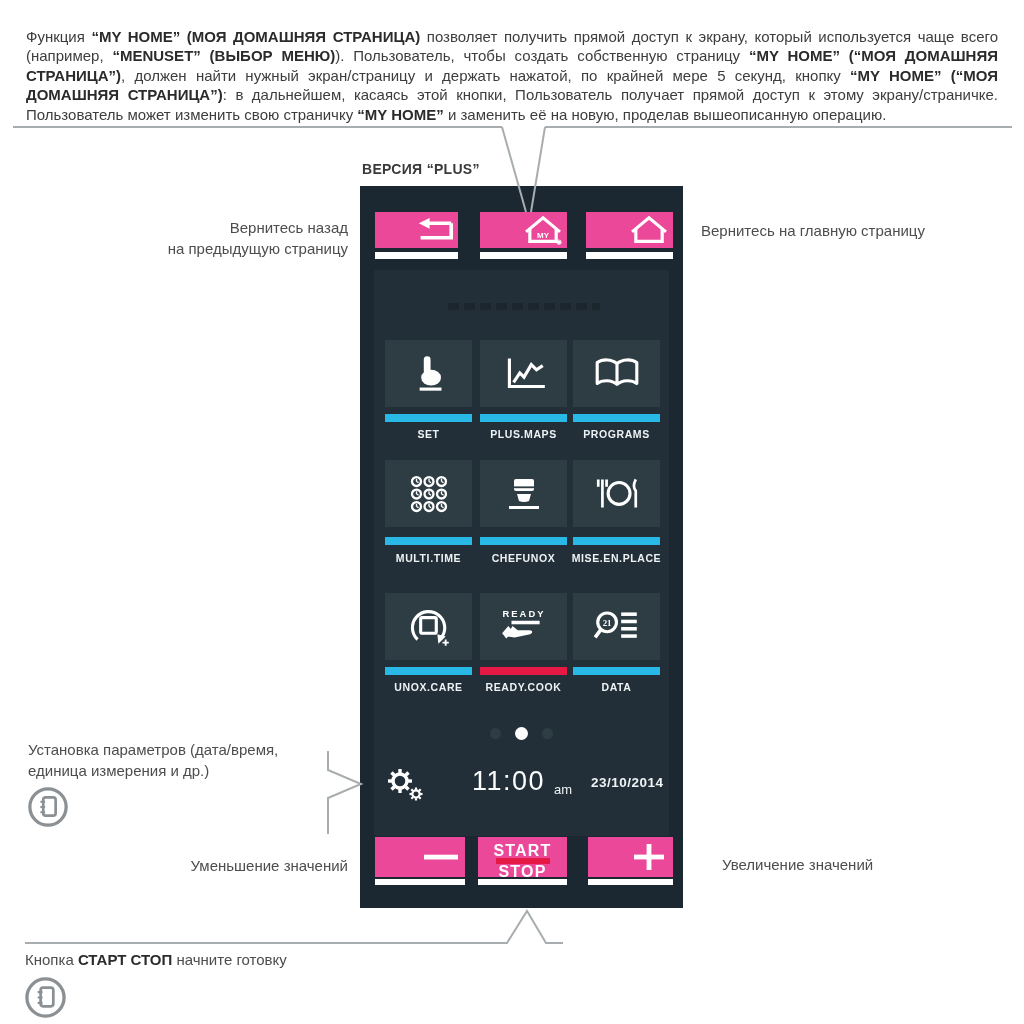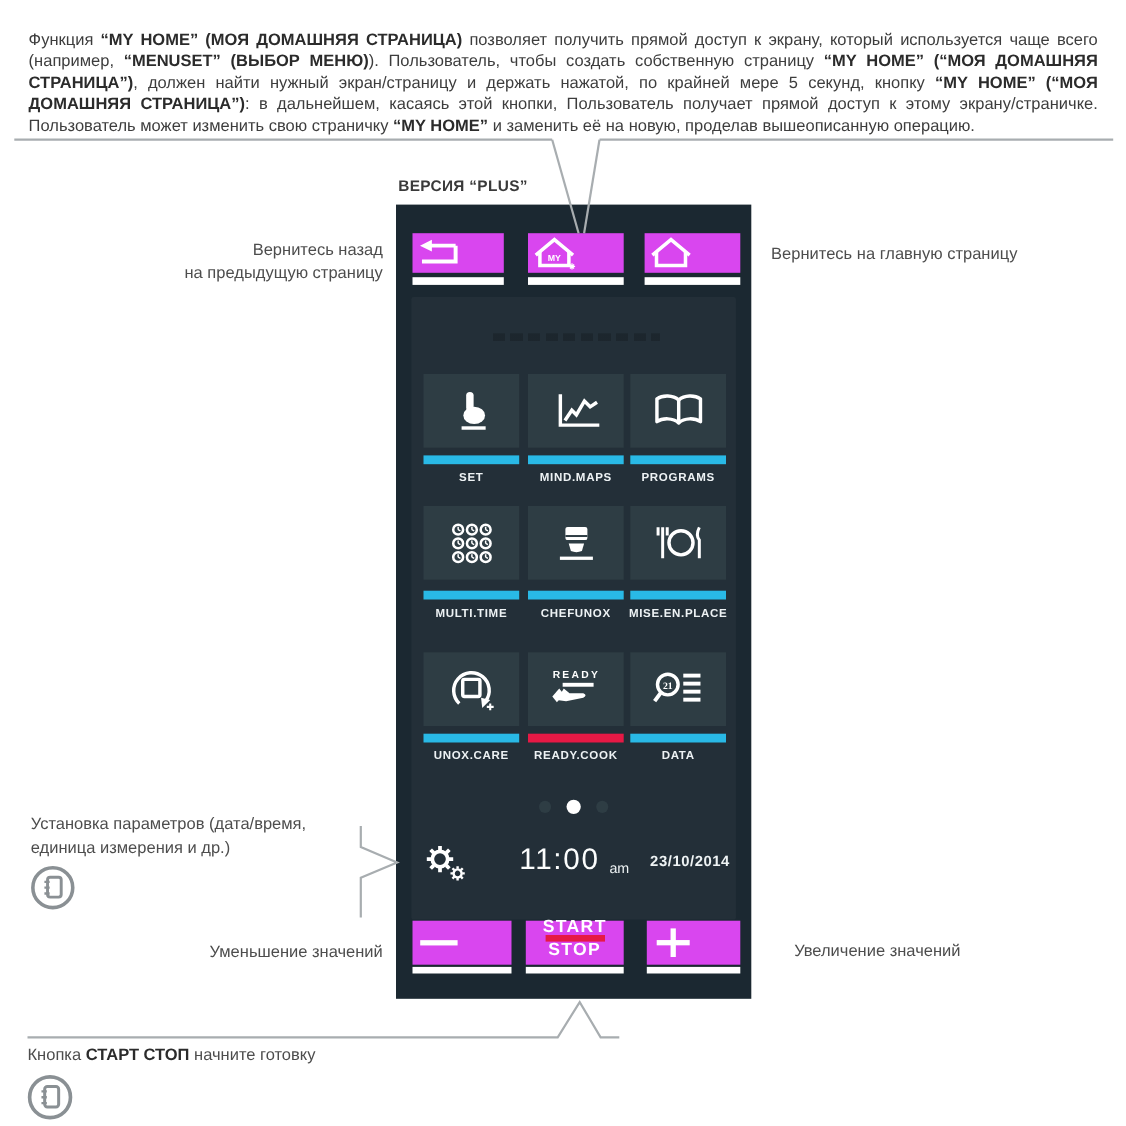--- a/index.html
+++ b/index.html
@@ -10,21 +10,21 @@
   
   #intro{position:absolute;left:26px;top:12px;width:972px;font-size:15px;line-height:19.4px;
          text-align:justify;color:#3d3d3d;}
   
   #version{position:absolute;left:362px;top:161px;font-size:14px;font-weight:bold;color:#3a3a3a;letter-spacing:.3px;}
   
   #panel{position:absolute;left:360px;top:186px;width:323px;height:722px;background:#1b2831;}
   .screen-area{position:absolute;left:14px;top:84px;width:295px;height:566px;background:rgba(255,255,255,.035);border-radius:2px;}
   .faint-text{position:absolute;left:88px;top:117px;width:152px;height:7px;opacity:.55;
       background:repeating-linear-gradient(90deg,rgba(0,0,0,.35) 0 11px,rgba(0,0,0,0) 11px 16px);}
-  .btn{position:absolute;background:#d946ef;display:flex;align-items:center;justify-content:flex-start;}
+  .btn{position:absolute;background:#ec4899;display:flex;align-items:center;justify-content:flex-end;}
   .ubar{position:absolute;background:#ffffff;height:7px;}
   .tile{position:absolute;width:87px;height:67px;background:#2e3d44;display:flex;align-items:center;justify-content:center;}
   .tbar{position:absolute;width:87px;height:8px;}
   .cyan{background:#29b9e6;}
   .red{background:#e61945;}
   .tlabel{position:absolute;width:121px;color:#edf2f4;font-size:10.5px;font-weight:bold;
           letter-spacing:.6px;text-align:center;white-space:nowrap;}
   #pager{position:absolute;left:0;right:0;top:541px;display:flex;justify-content:center;align-items:center;gap:14px;}
   .dot{width:11px;height:11px;border-radius:50%;background:#2e3d44;}
   .dot.active{width:13px;height:13px;background:#ffffff;}
@@ -90,21 +90,21 @@
     <div class="tbar cyan" style="left:25px;top:228px;"></div>
     <div class="tlabel" style="left:8px;top:242px;">SET</div>
 
     <div class="tile" style="left:120px;top:154px;">
       <svg width="50" height="40" viewBox="0 0 48 36">
         <polyline points="10,3 10,30 44,30" stroke="#fff" stroke-width="3" fill="none"></polyline>
         <polyline points="14,26 20,17 24,21 31,9 36,14 42,10" stroke="#fff" stroke-width="3" fill="none"></polyline>
       </svg>
     </div>
     <div class="tbar cyan" style="left:120px;top:228px;"></div>
-    <div class="tlabel" style="left:103px;top:242px;">MIND.MAPS</div>
+    <div class="tlabel" style="left:103px;top:242px;">PLUS.MAPS</div>
 
     <div class="tile" style="left:213px;top:154px;">
       <svg width="50" height="38" viewBox="0 0 48 34">
         <path d="M24,7 C19,2.5 10,2.5 5,6 V26 C10,22.5 19,22.5 24,27 C29,22.5 38,22.5 43,26 V6 C38,2.5 29,2.5 24,7 Z" stroke="#fff" stroke-width="3" fill="none" stroke-linejoin="round"></path>
         <path d="M24,7 V27" stroke="#fff" stroke-width="3"></path>
       </svg>
     </div>
     <div class="tbar cyan" style="left:213px;top:228px;"></div>
     <div class="tlabel" style="left:196px;top:242px;">PROGRAMS</div>
 

